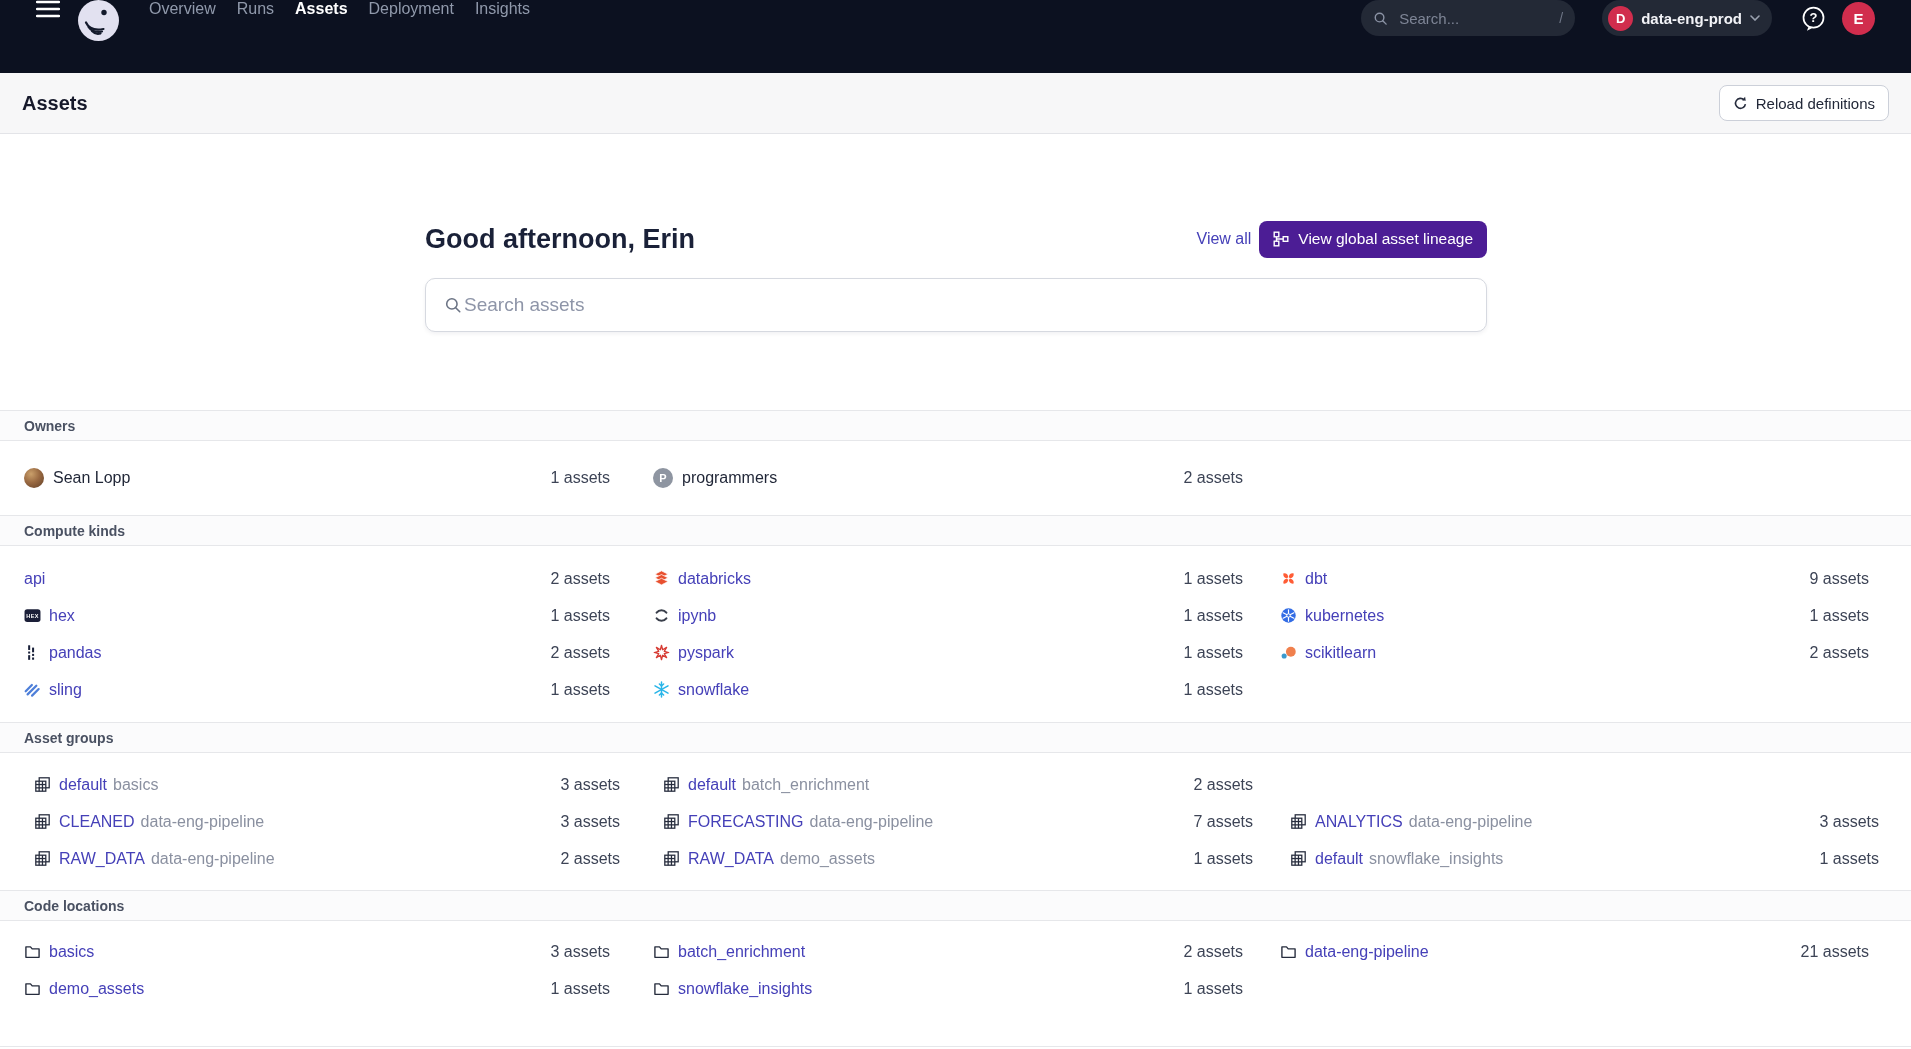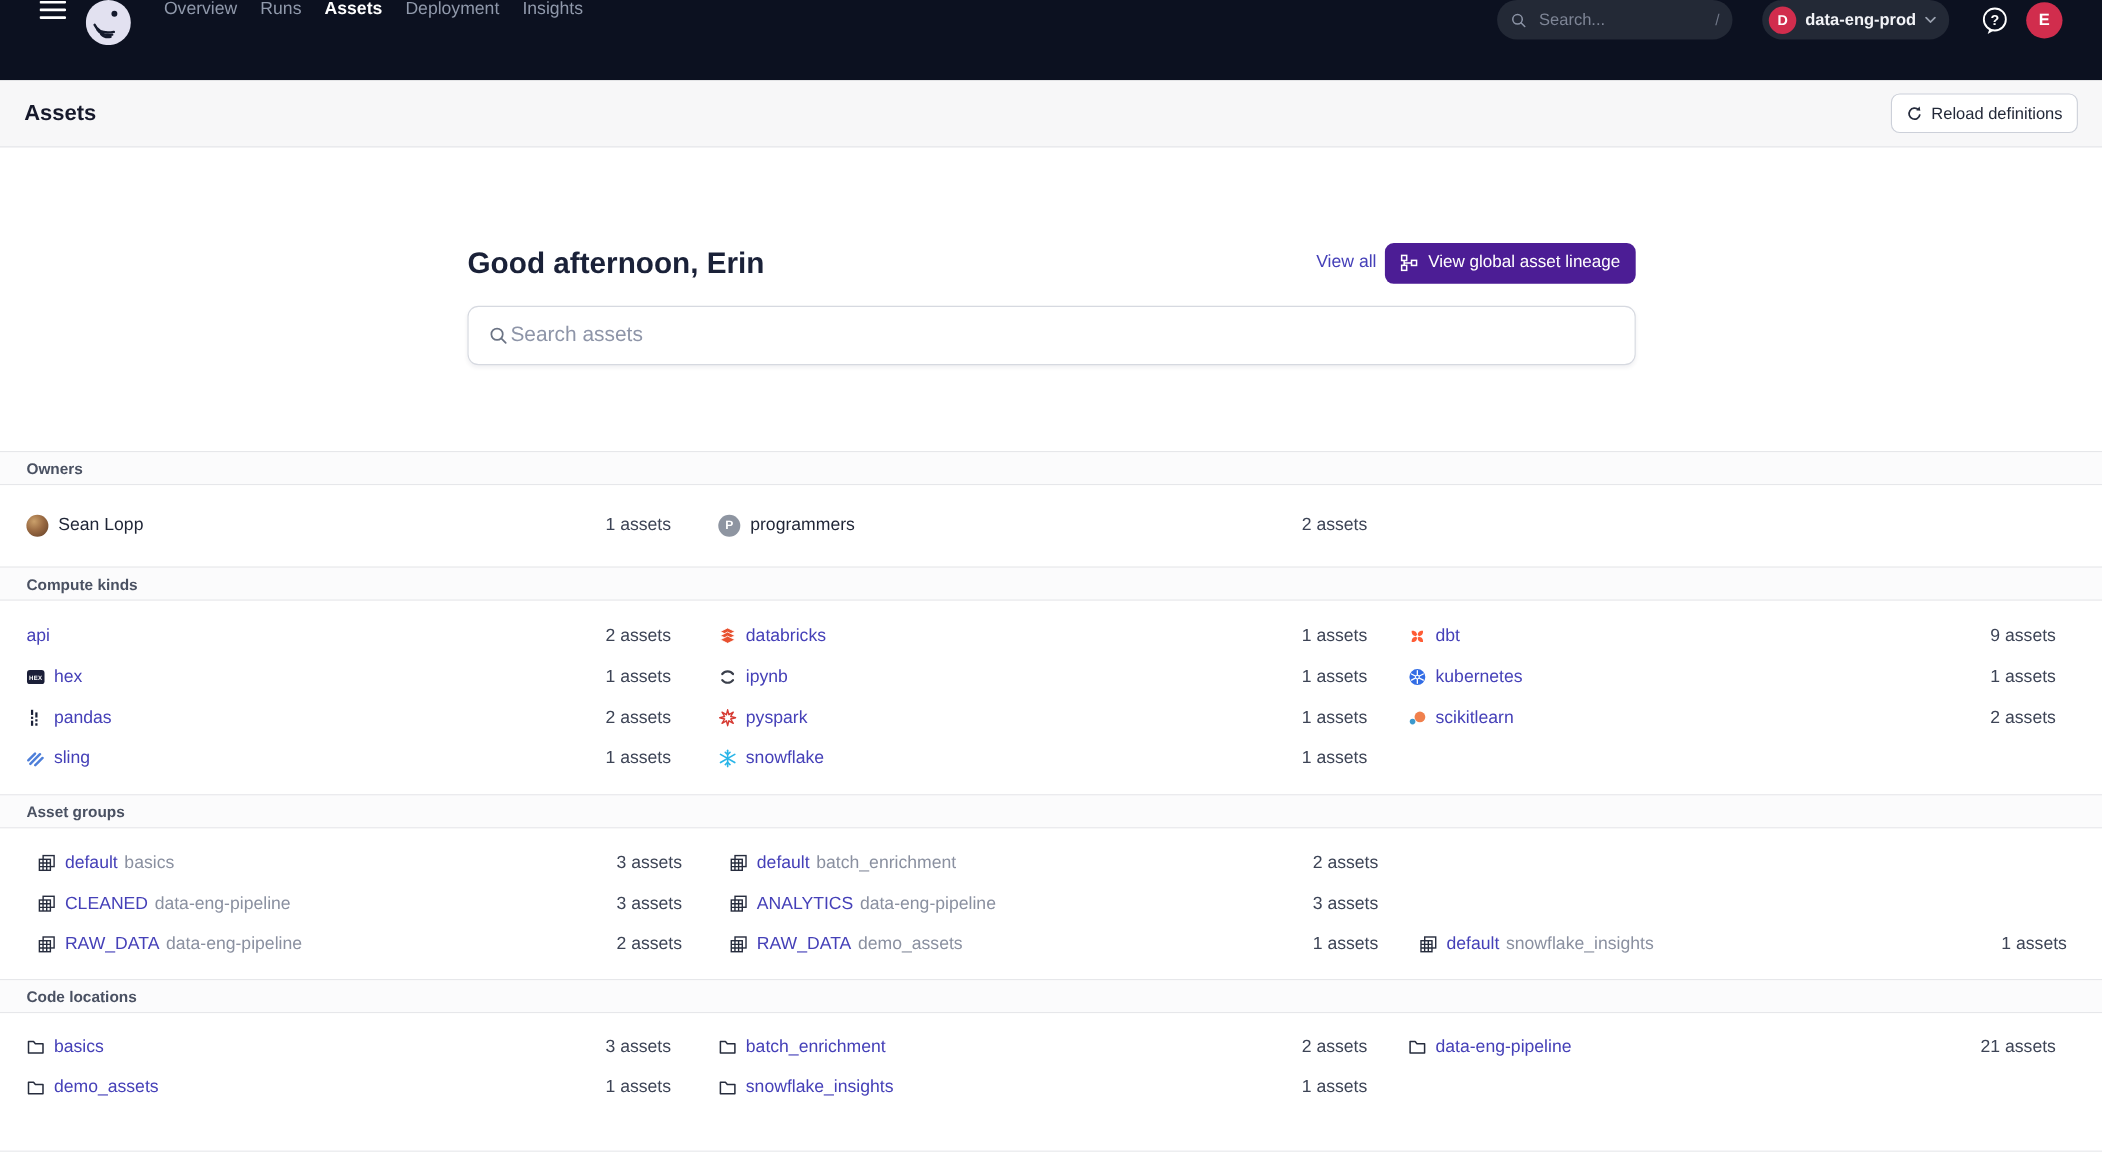--- a/index.html
+++ b/index.html
@@ -428,20 +428,36 @@
                 <g fill="none" stroke="#262c3d" stroke-width="1.2">
                   <rect x="4.9" y="1.7" width="9.4" height="9.4"></rect>
                   <rect x="1.7" y="4.9" width="9.4" height="9.4" fill="#fff"></rect>
                   <line x1="4.83" y1="4.9" x2="4.83" y2="14.3"></line>
                   <line x1="7.97" y1="4.9" x2="7.97" y2="14.3"></line>
                   <line x1="1.7" y1="8.03" x2="11.1" y2="8.03"></line>
                   <line x1="1.7" y1="11.17" x2="11.1" y2="11.17"></line>
                 </g>
               </svg>
             </span>
+            <a class="lbl" href="#"><span>FORECASTING</span><span class="sub">data-eng-pipeline</span></a>
+    <span class="count">7 assets</span>
+  </div>
+          <div class="cell">
+    <span class="ic">
+              <svg viewBox="0 0 16 16">
+                <g fill="none" stroke="#262c3d" stroke-width="1.2">
+                  <rect x="4.9" y="1.7" width="9.4" height="9.4"></rect>
+                  <rect x="1.7" y="4.9" width="9.4" height="9.4" fill="#fff"></rect>
+                  <line x1="4.83" y1="4.9" x2="4.83" y2="14.3"></line>
+                  <line x1="7.97" y1="4.9" x2="7.97" y2="14.3"></line>
+                  <line x1="1.7" y1="8.03" x2="11.1" y2="8.03"></line>
+                  <line x1="1.7" y1="11.17" x2="11.1" y2="11.17"></line>
+                </g>
+              </svg>
+            </span>
             <a class="lbl" href="#"><span>ANALYTICS</span><span class="sub">data-eng-pipeline</span></a>
     <span class="count">3 assets</span>
   </div>
       </div>
         <div class="row">
         <div class="cell">
     <span class="ic">
               <svg viewBox="0 0 16 16">
                 <g fill="none" stroke="#262c3d" stroke-width="1.2">
                   <rect x="4.9" y="1.7" width="9.4" height="9.4"></rect>

